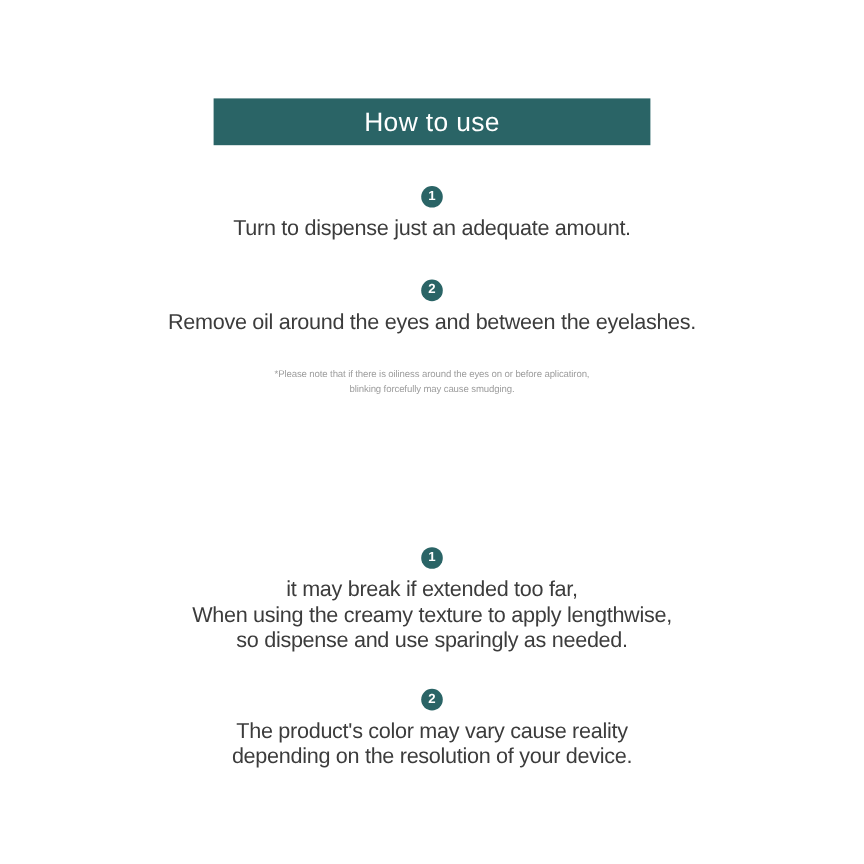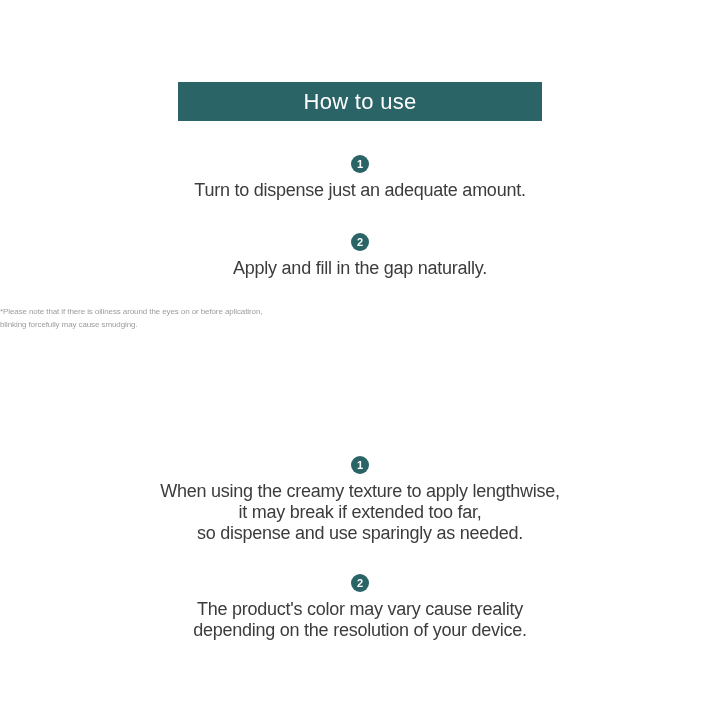--- a/index.html
+++ b/index.html
@@ -78,21 +78,21 @@
     letter-spacing: -0.25px;
     font-weight: 400;
   }
   .para div { white-space: nowrap; }
 
   
   .footnote {
     position: absolute;
     left: 0;
     width: 720px;
-    text-align: left;
+    text-align: center;
     color: #9d9d9d;
     font-size: 8px;
     line-height: 12.5px;
     letter-spacing: -0.1px;
     font-weight: 400;
   }
   .footnote div { white-space: nowrap; }
 </style>
 </head>
 <body>
@@ -113,38 +113,38 @@
     <div>Turn to dispense just an adequate amount.</div>
   </div>
 
   <div class="badge-row" style="top:233px;">
     <div class="badge">
       <span>2</span>
     </div>
   </div>
 
   <div class="para" style="top:258px;">
-    <div>Apply and fill in the gap naturally.</div>
+    <div>Remove oil around the eyes and between the eyelashes.</div>
   </div>
 
   <div class="footnote" style="top:306px;">
     <div>*Please note that if there is oiliness around the eyes on or before aplicatiron,</div>
     <div>blinking forcefully may cause smudging.</div>
   </div>
 
 
   <div class="badge-row" style="top:456px;">
     <div class="badge">
       <span>1</span>
     </div>
   </div>
 
   <div class="para" style="top:481px;">
+    <div>it may break if extended too far,</div>
     <div>When using the creamy texture to apply lengthwise,</div>
-    <div>it may break if extended too far,</div>
     <div>so dispense and use sparingly as needed.</div>
   </div>
 
   <div class="badge-row" style="top:574px;">
     <div class="badge">
       <span>2</span>
     </div>
   </div>
 
   <div class="para" style="top:599px;">

